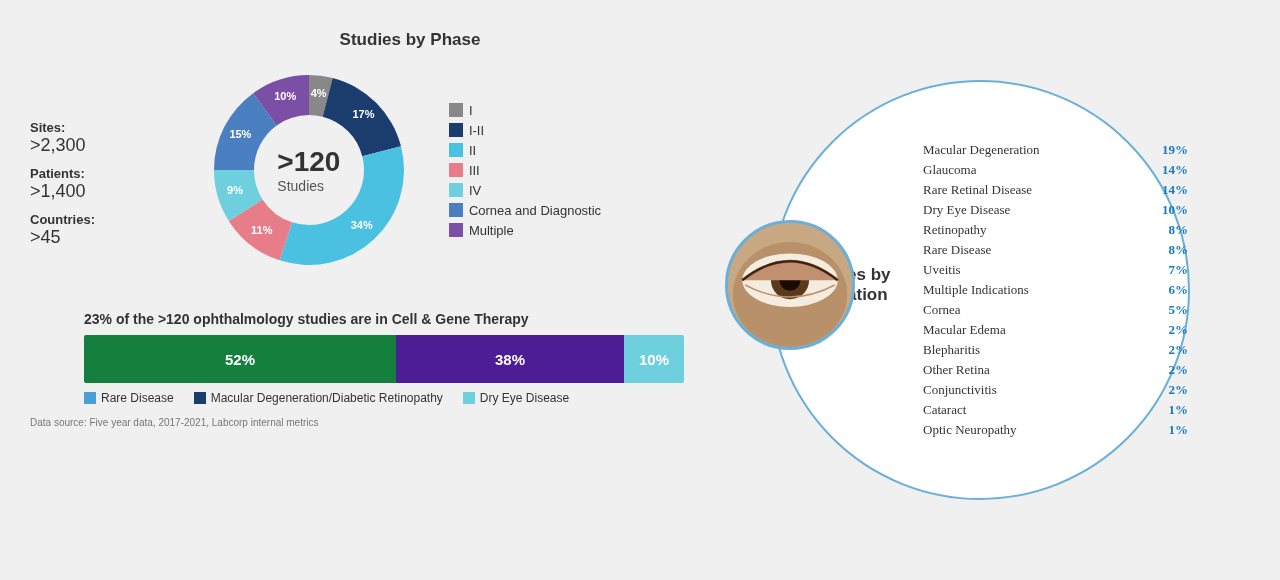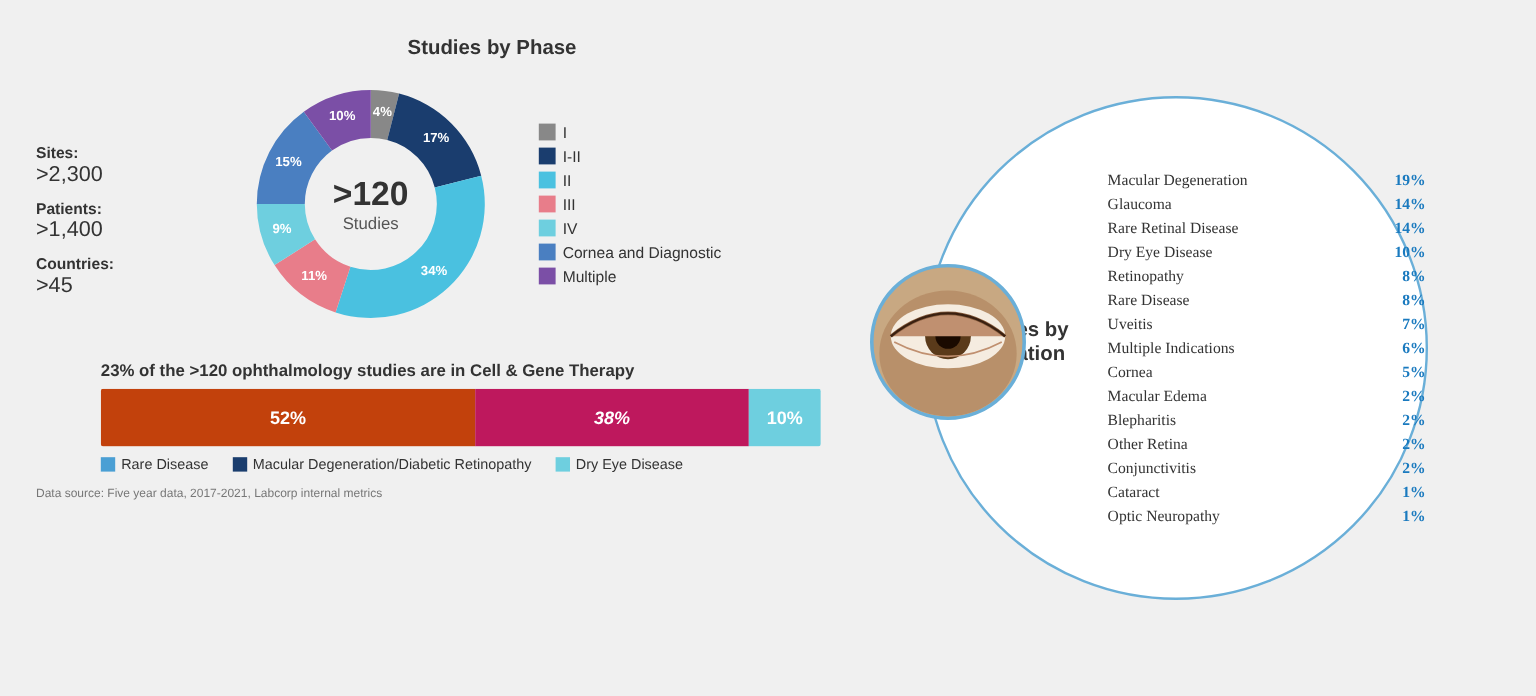--- a/index.html
+++ b/index.html
@@ -66,21 +66,21 @@
     .donut-wrapper {
       position: relative;
       width: 220px;
       height: 220px;
     }
     .donut-center {
       position: absolute;
       top: 50%;
       left: 50%;
       transform: translate(-50%, -50%);
-      text-align: center;
+      text-align: left;
     }
     .donut-center-value {
       font-size: 28px;
       font-weight: bold;
       color: #333;
       display: block;
     }
     .donut-center-label {
       font-size: 14px;
       color: #555;
@@ -101,21 +101,21 @@
       color: #333;
       gap: 6px;
     }
     .legend-color {
       width: 14px;
       height: 14px;
       flex-shrink: 0;
     }
     
     .bar-section {
-      margin-top: 20px;
+      margin-top: 31px;
       margin-left: 10px;
       padding-left: 44px;
     }
     .bar-title {
       font-size: 14px;
       font-weight: bold;
       color: #333;
       margin-bottom: 8px;
     }
     .bar-chart {
@@ -296,22 +296,22 @@
               <div class="legend-color" style="background: rgb(123, 79, 166);"></div>
               <span>Multiple</span>
             </div>
           </div>
       </div>
     </div>
 
     <div class="bar-section">
       <div class="bar-title">23% of the &gt;120 ophthalmology studies are in Cell &amp; Gene Therapy</div>
       <div class="bar-chart" id="bar-chart">
-      <div class="bar-segment" style="background: #c2410c; width: 52%;">52%</div>
-          <div class="bar-segment" style="background: #be185d; width: 38%; font-style: italic;">38%</div>
+      <div class="bar-segment" style="background: #15803d; width: 52%;">52%</div>
+          <div class="bar-segment" style="background: #4c1d95; width: 38%;">38%</div>
           <div class="bar-segment" style="background: rgb(110, 207, 223); width: 10%;">10%</div>
         </div>
       <div class="bar-legend" id="bar-legend">
       <div class="bar-legend-item">
             <div class="bar-legend-dot" style="background: rgb(74, 159, 212);"></div>
             <span>Rare Disease</span>
           </div>
           <div class="bar-legend-item">
             <div class="bar-legend-dot" style="background: rgb(26, 61, 110);"></div>
             <span>Macular Degeneration/Diabetic Retinopathy</span>

